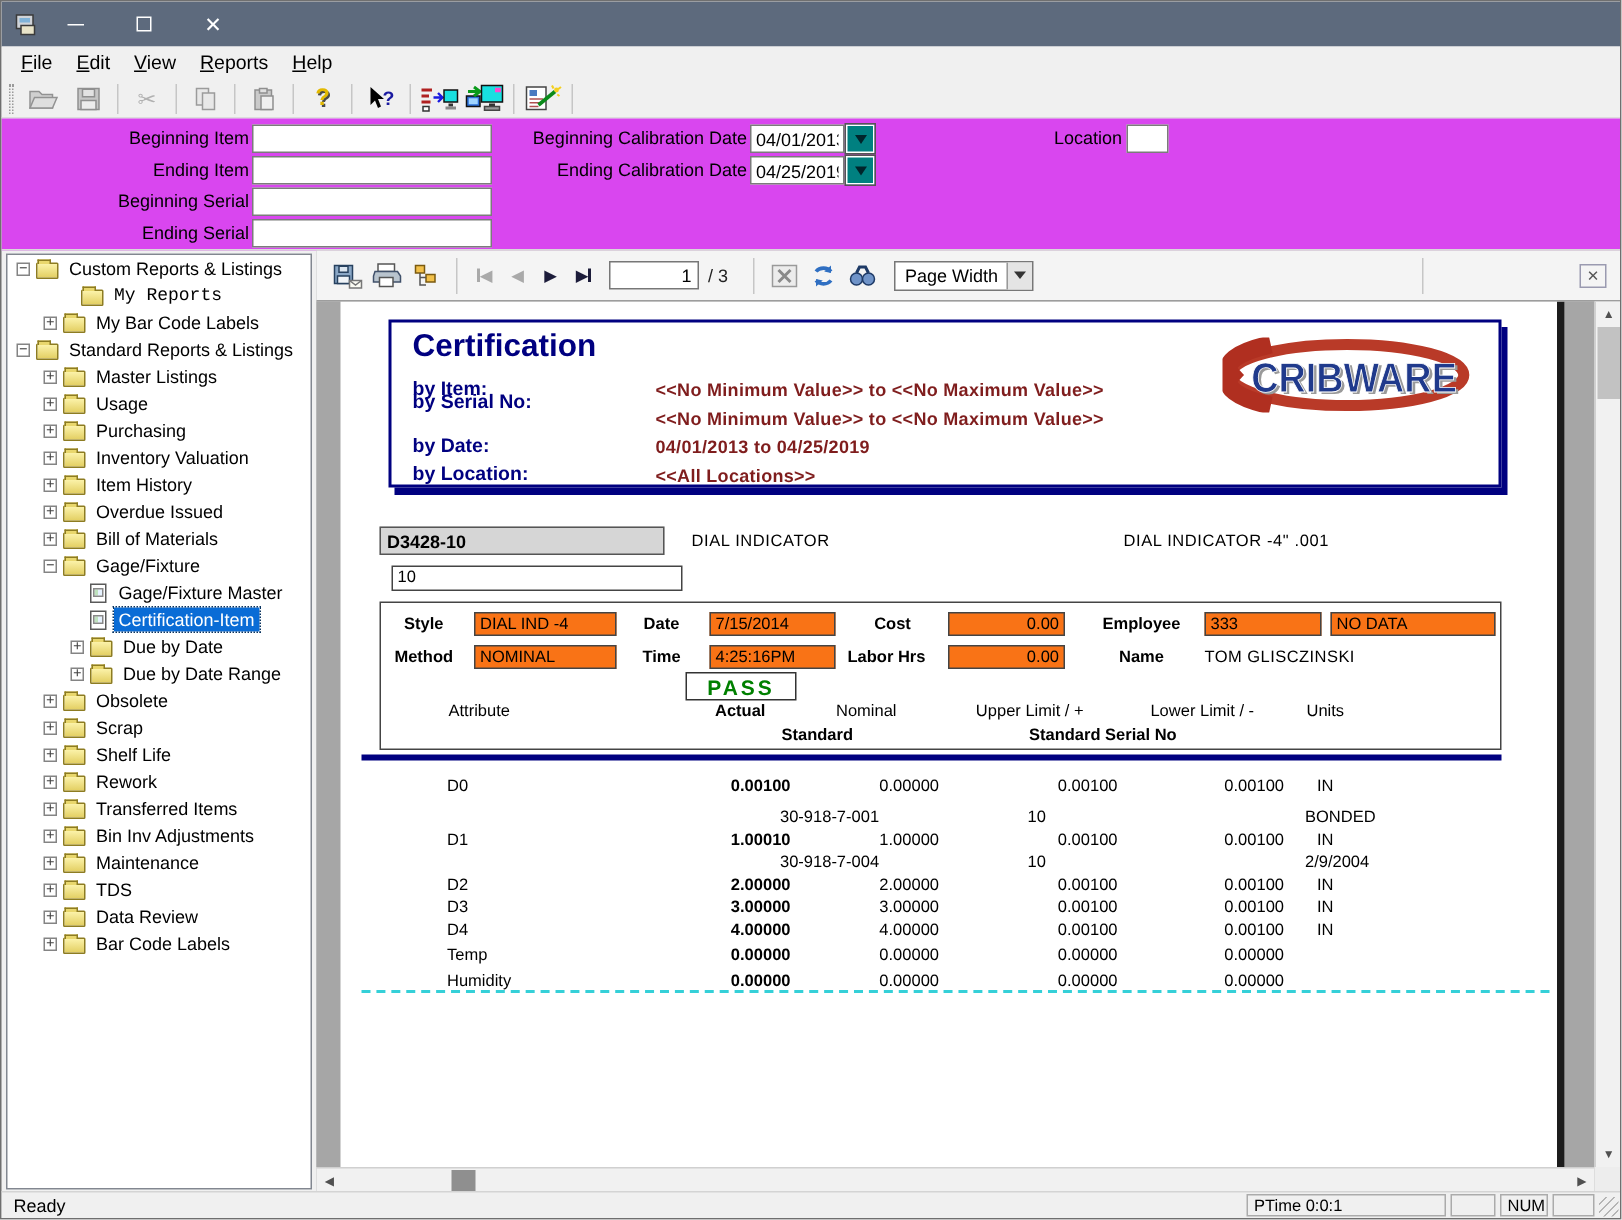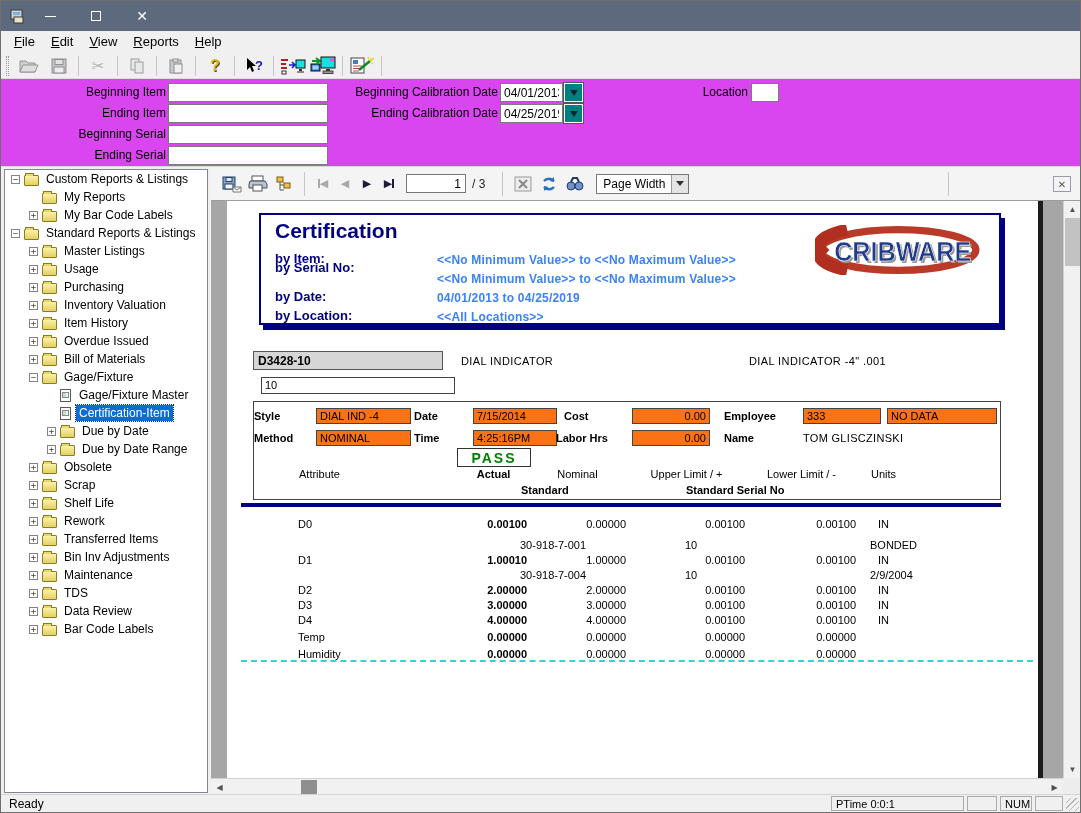--- a/index.html
+++ b/index.html
@@ -98,32 +98,32 @@
   .h-scroll .arr { position:absolute; top:0; width:17px; height:16px; display:flex; align-items:center;
                    justify-content:center; font-size:8px; color:#505050; }
   .h-thumb { position:absolute; left:90px; top:1px; width:16px; height:14px; background:#8f8f8f; }
   .sb-corner { position:absolute; right:0; bottom:0; width:17px; height:16px; background:#ededed; }
 
   
   .rep-header-box { position:absolute; left:32px; top:12px; width:742px; height:112px;
                     border:2px solid #000080; background:#fff; box-shadow:4px 5px 0 #000080; }
   .rep-title { position:absolute; left:14px; top:4px; font-size:21px; font-weight:bold; color:#000080; }
   .hrow-label { position:absolute; left:14px; font-size:13px; font-weight:bold; color:#000080; }
-  .hrow-value { position:absolute; left:176px; font-size:12px; font-weight:bold; color:#3b82f6; letter-spacing:.2px; }
+  .hrow-value { position:absolute; left:176px; font-size:12px; font-weight:bold; color:#7f1d1d; letter-spacing:.2px; }
   .logo { position:absolute; right:16px; top:10px; }
 
   .item-code-box { position:absolute; left:26px; top:150px; width:190px; height:19px; background:#d6d6d6;
                    border:1px solid #555; font-weight:bold; font-size:12px; padding:2px 0 0 4px; }
   .item-desc1 { position:absolute; left:234px; top:154px; font-size:11px; letter-spacing:.4px; }
   .item-desc2 { position:absolute; left:522px; top:154px; font-size:11px; letter-spacing:.4px; }
   .serial-box { position:absolute; left:34px; top:176px; width:194px; height:17px; background:#fff;
                 border:1px solid #444; font-size:11px; padding:1px 0 0 3px; }
 
   .detail-panel { position:absolute; left:26px; top:200px; width:748px; height:99px; border:1px solid #444; }
-  .dlabel { position:absolute; font-size:11px; font-weight:bold; text-align:left; }
+  .dlabel { position:absolute; font-size:11px; font-weight:bold; text-align:center; }
   .dbox { position:absolute; height:16px; border:1px solid #444; background:#f97316; font-size:11px;
           padding:1px 3px 0 3px; white-space:nowrap; }
   .dbox.rt { text-align:right; }
   .dplain { position:absolute; font-size:11px; letter-spacing:.3px; }
   .pass-box { position:absolute; left:203px; top:46px; width:74px; height:19px; border:1px solid #333;
               color:#008000; font-weight:bold; font-size:14px; letter-spacing:2px; text-align:center; padding-top:1px; }
 
   .hdr1 { position:absolute; left:0; right:0; top:66px; display:grid;
           grid-template-columns:160px 69px 99px 119px 111px 1fr; padding-left:45px; font-size:11px; }
   .hdr1 .c { text-align:center; } .hdr1 .l { text-align:left; } .hdr1 .u { padding-left:14px; }
@@ -286,21 +286,21 @@
     <div class="flabel" style="left:650px;top:4px;width:97px">Location</div>
     <input class="finput" style="left: 750px; top: 4px; width: 28px;" value="">
   </div>
 
   <div class="tree-panel">
       <div class="tree-row" style="padding-left: 6px;">
         <span class="expander">−</span>
         <span class="icon-folder"></span>
         <span class="tree-label">Custom Reports &amp; Listings</span>
       </div>
-      <div class="tree-row" style="padding-left: 24px;">
+      <div class="tree-row" style="padding-left: 36px; font-family: Liberation Mono, monospace;">
         <span class="exp-spacer"></span>
         <span class="icon-folder"></span>
         <span class="tree-label">My Reports</span>
       </div>
       <div class="tree-row" style="padding-left: 24px;">
         <span class="expander">+</span>
         <span class="icon-folder"></span>
         <span class="tree-label">My Bar Code Labels</span>
       </div>
       <div class="tree-row" style="padding-left: 6px;">

